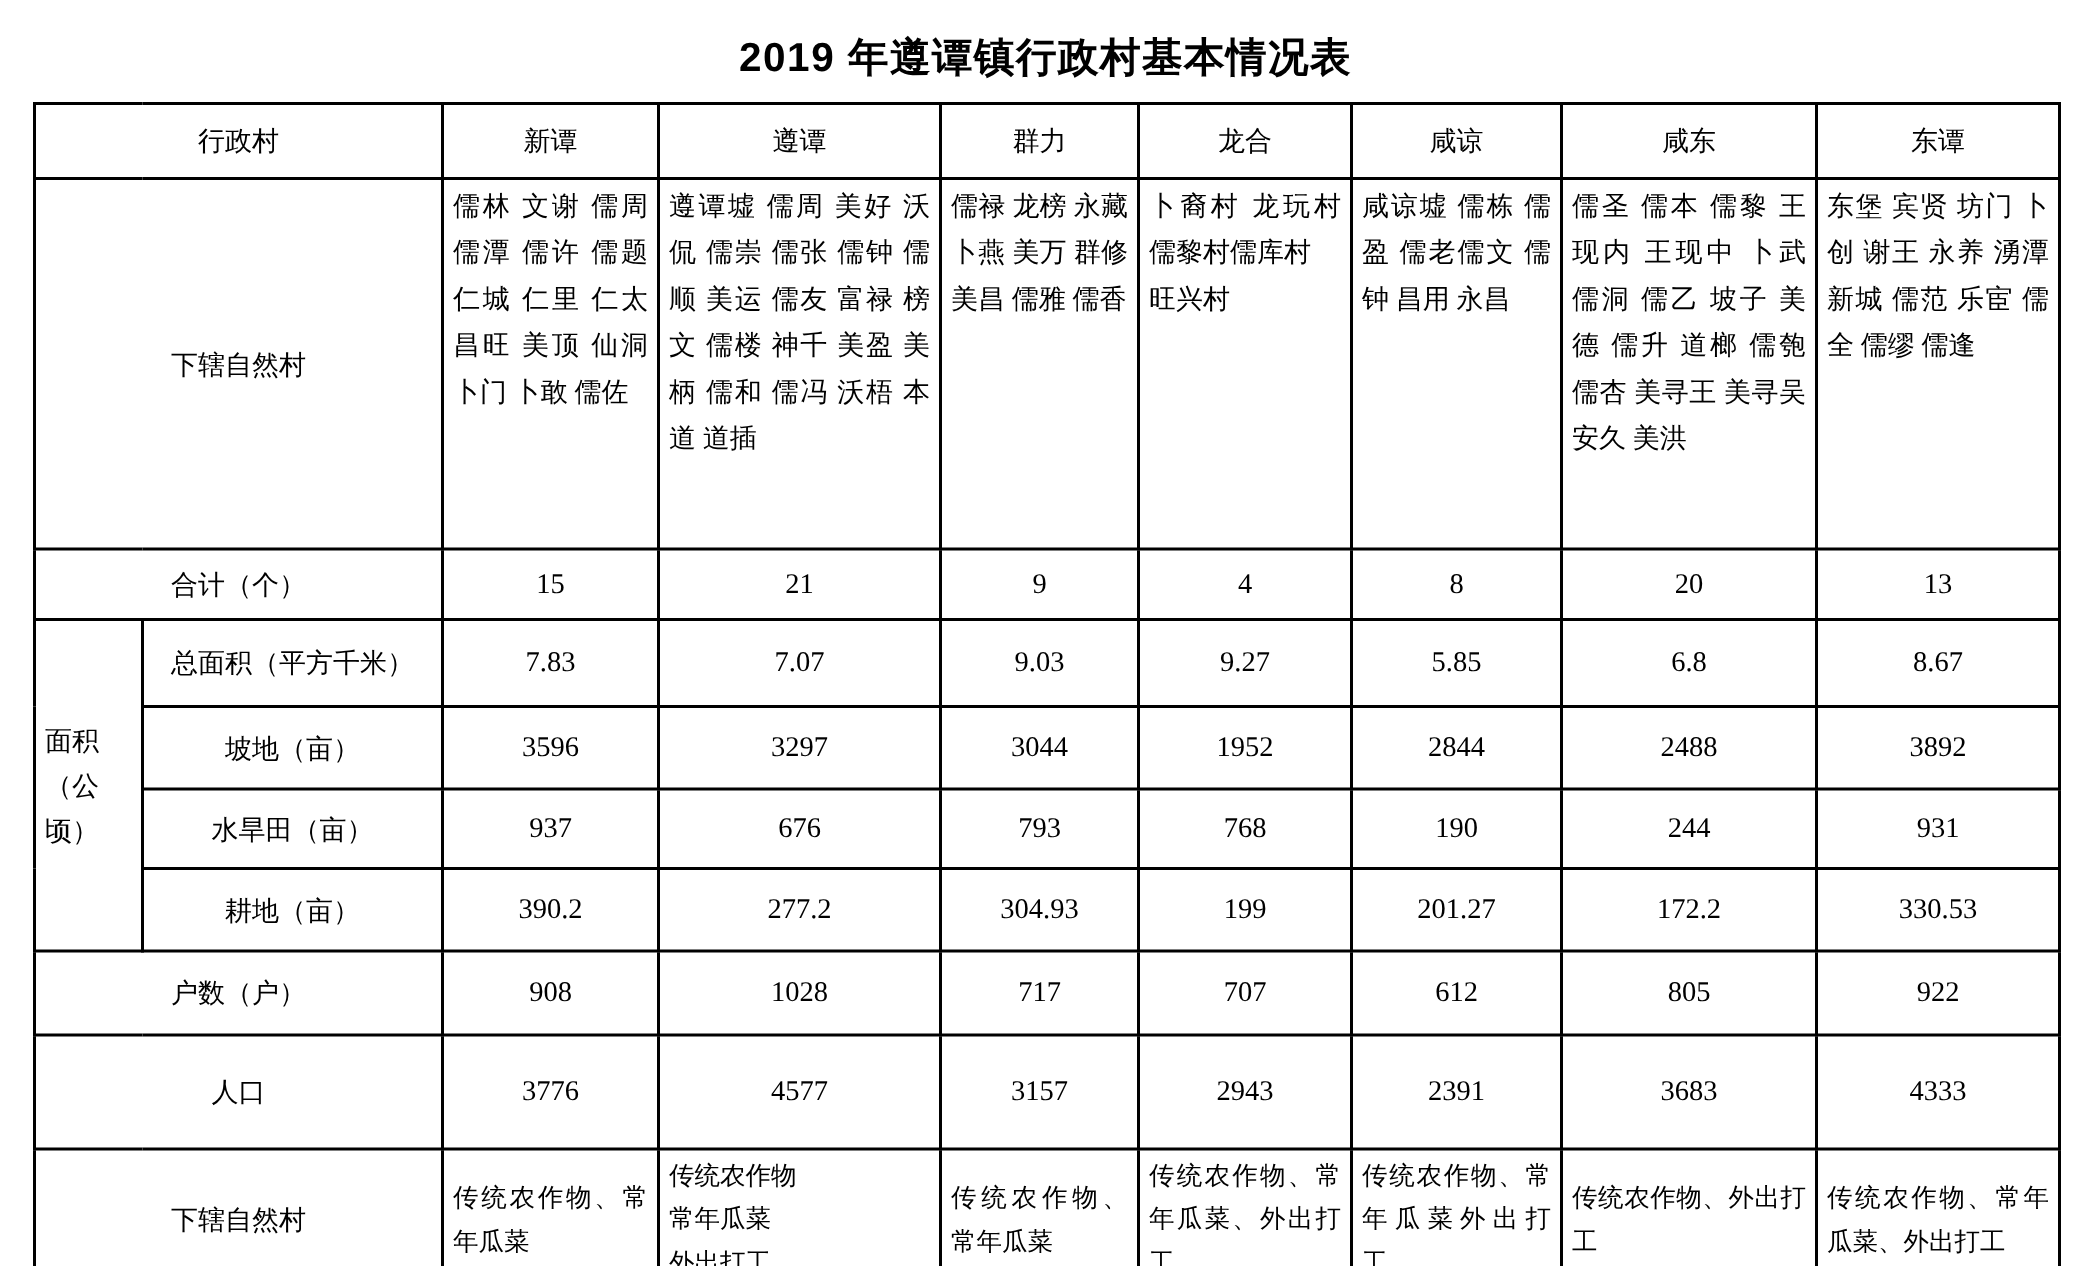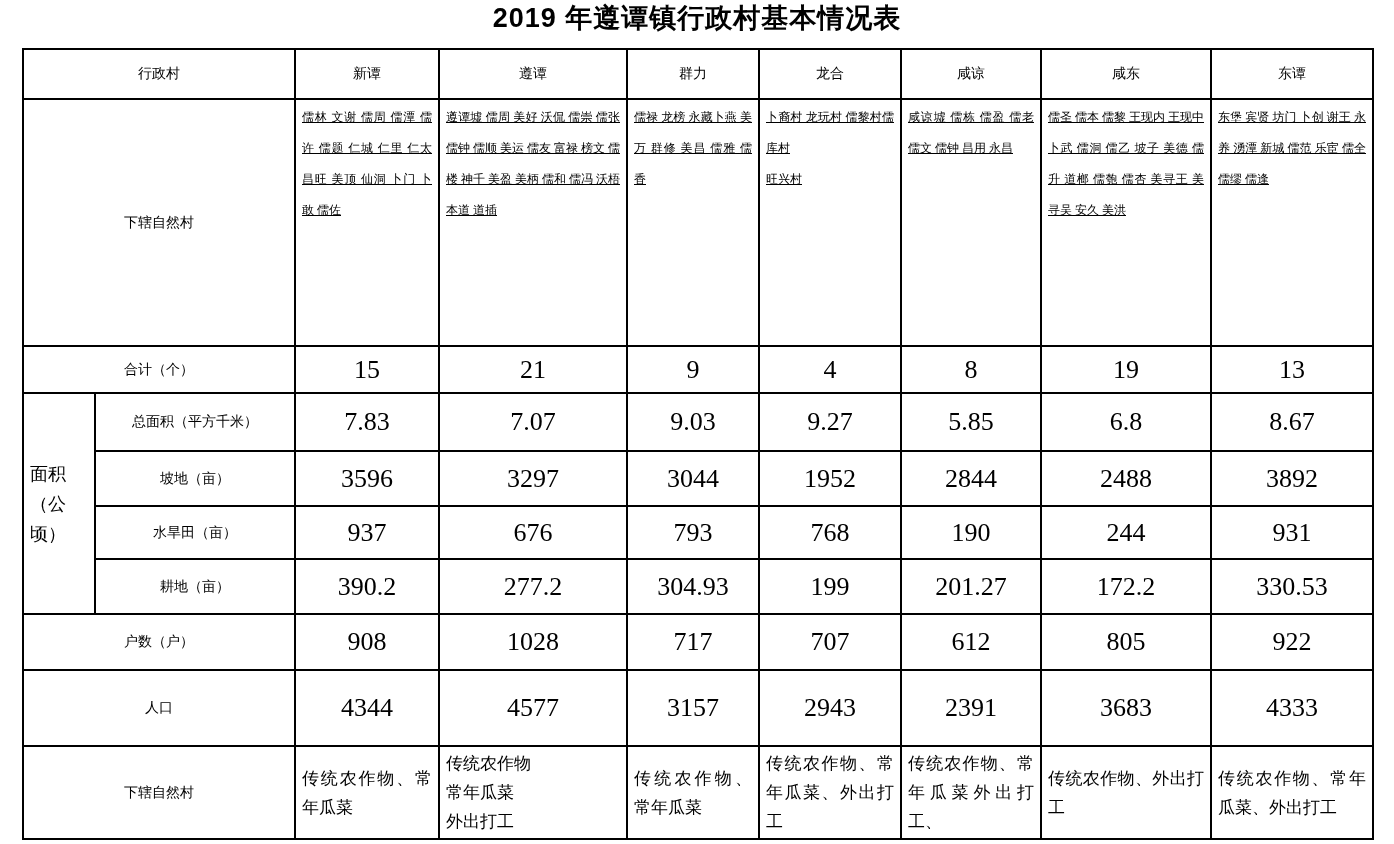--- a/index.html
+++ b/index.html
@@ -15,53 +15,52 @@
     background: #ffffff;
     box-sizing: border-box;
     overflow: hidden;
   }
   .title {
     text-align: center;
     font-family: "Liberation Sans", "DejaVu Sans", sans-serif;
     font-weight: bold;
     font-size: 27px;
     letter-spacing: 1px;
-    padding-top: 0;
+    padding-top: 20px;
     margin: 0 0 12px 0;
   }
   table.grid {
     border-collapse: collapse;
     table-layout: fixed;
     margin-left: 22px;
     width: 1350px;
   }
   table.grid td {
     border: 2px solid #000000;
     box-sizing: border-box;
     padding: 2px 6px;
     overflow: hidden;
   }
   td.center {
     text-align: center;
     vertical-align: middle;
-    font-size: 14px;
+    font-size: 18px;
   }
   td.num {
     text-align: center;
     vertical-align: middle;
-    font-size: 26px;
+    font-size: 19px;
   }
   td.villages {
     vertical-align: top;
     text-align: justify;
-    font-size: 12px;
+    font-size: 18px;
     line-height: 31px;
     padding: 4px 8px 4px 10px;
     white-space: pre-line;
-    text-decoration: underline;
   }
   td.economy {
     vertical-align: middle;
     text-align: justify;
     font-size: 17px;
     line-height: 29px;
     padding: 4px 8px;
     white-space: pre-line;
   }
   td.groupLabel {
@@ -127,21 +126,21 @@
       <td class="villages">东堡 宾贤 坊门 卜创 谢王 永养 湧潭 新城 儒范 乐宦 儒全 儒缪 儒逢</td>
     </tr>
 
     <tr class="r-total">
       <td colspan="2" class="center">合计（个）</td>
       <td class="num">15</td>
       <td class="num">21</td>
       <td class="num">9</td>
       <td class="num">4</td>
       <td class="num">8</td>
-      <td class="num">19</td>
+      <td class="num">20</td>
       <td class="num">13</td>
     </tr>
 
     <tr class="r-area1">
       <td rowspan="4" class="groupLabel">面积
 （公
 顷）</td>
       <td class="center">总面积（平方千米）</td>
       <td class="num">7.83</td>
       <td class="num">7.07</td>
@@ -191,21 +190,21 @@
       <td class="num">1028</td>
       <td class="num">717</td>
       <td class="num">707</td>
       <td class="num">612</td>
       <td class="num">805</td>
       <td class="num">922</td>
     </tr>
 
     <tr class="r-pop">
       <td colspan="2" class="center">人口</td>
-      <td class="num">4344</td>
+      <td class="num">3776</td>
       <td class="num">4577</td>
       <td class="num">3157</td>
       <td class="num">2943</td>
       <td class="num">2391</td>
       <td class="num">3683</td>
       <td class="num">4333</td>
     </tr>
 
     <tr class="r-econ">
       <td colspan="2" class="center">下辖自然村</td>

